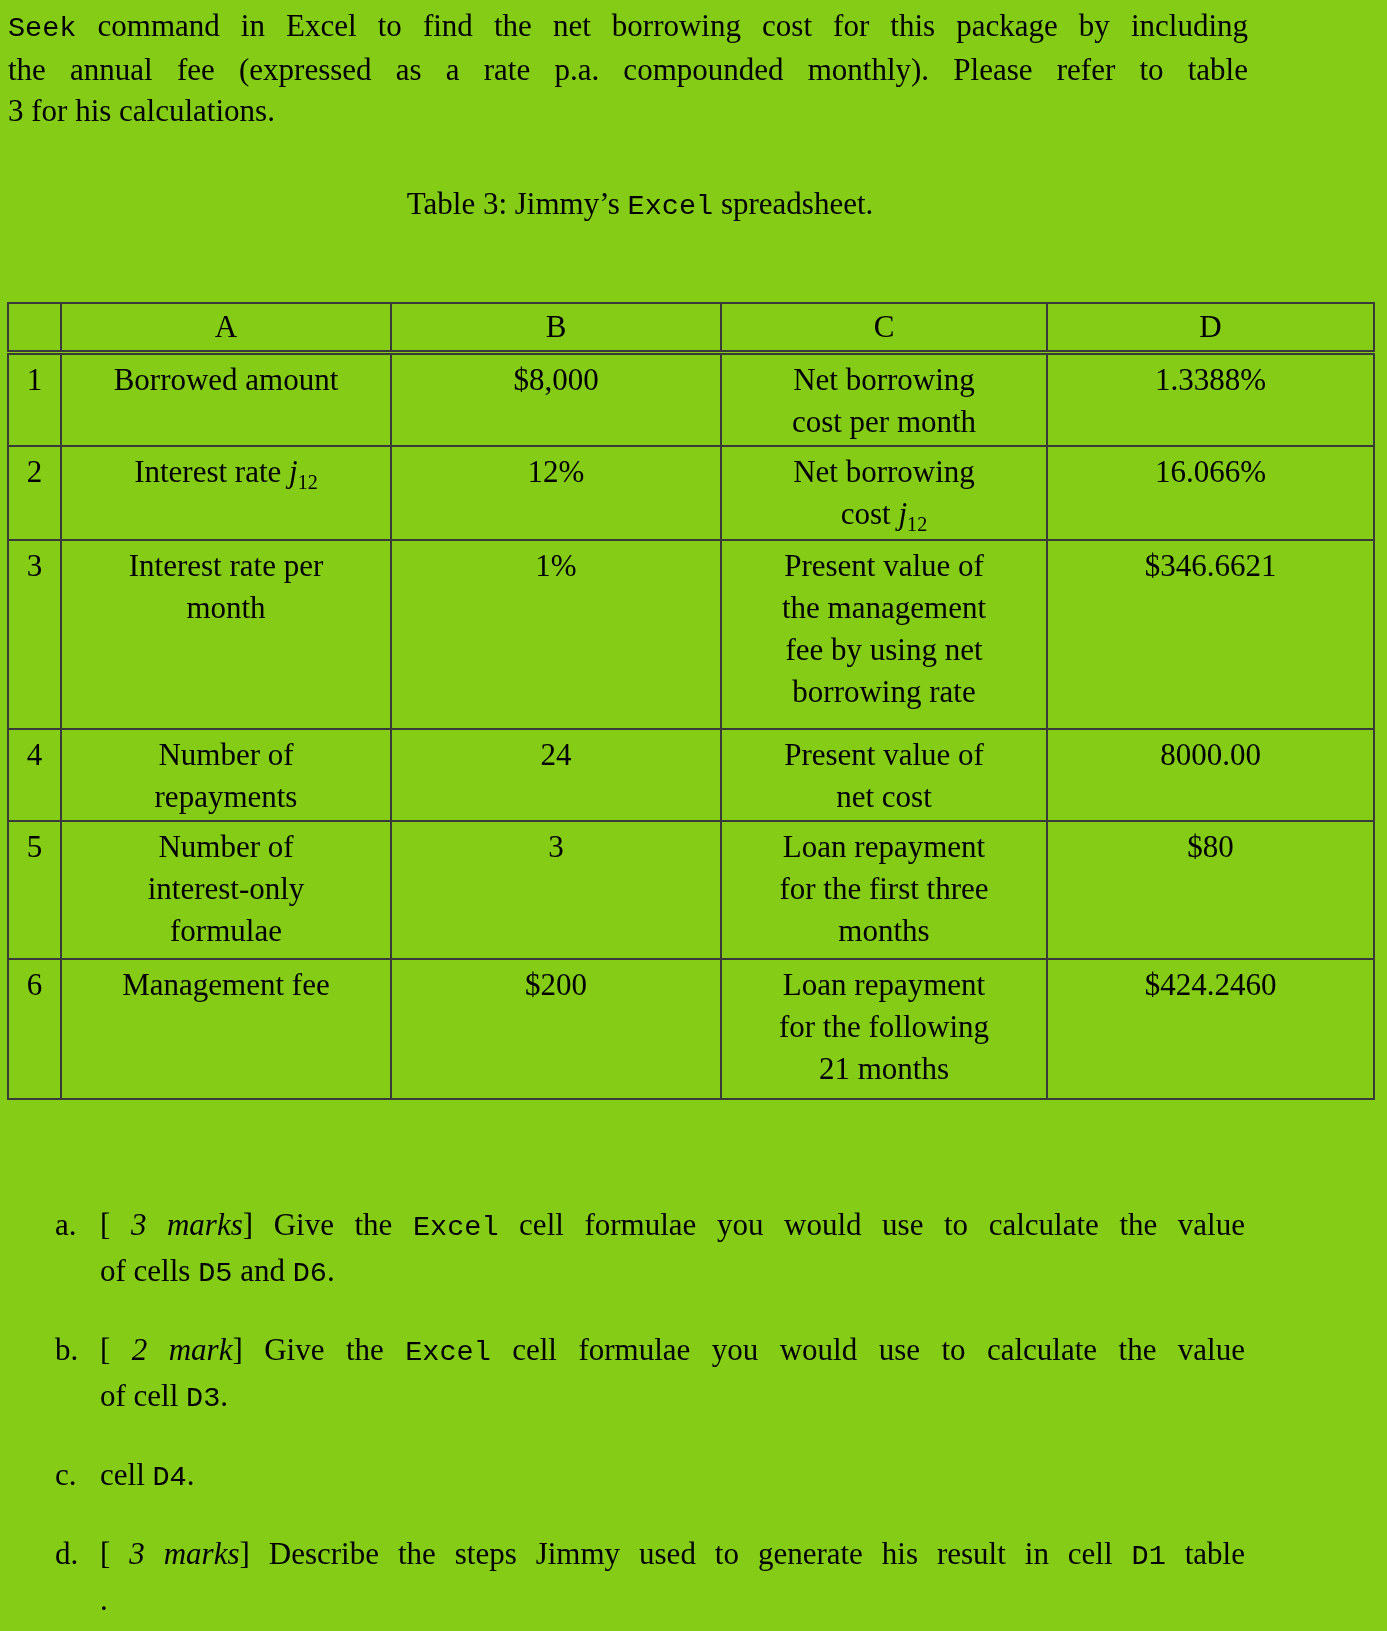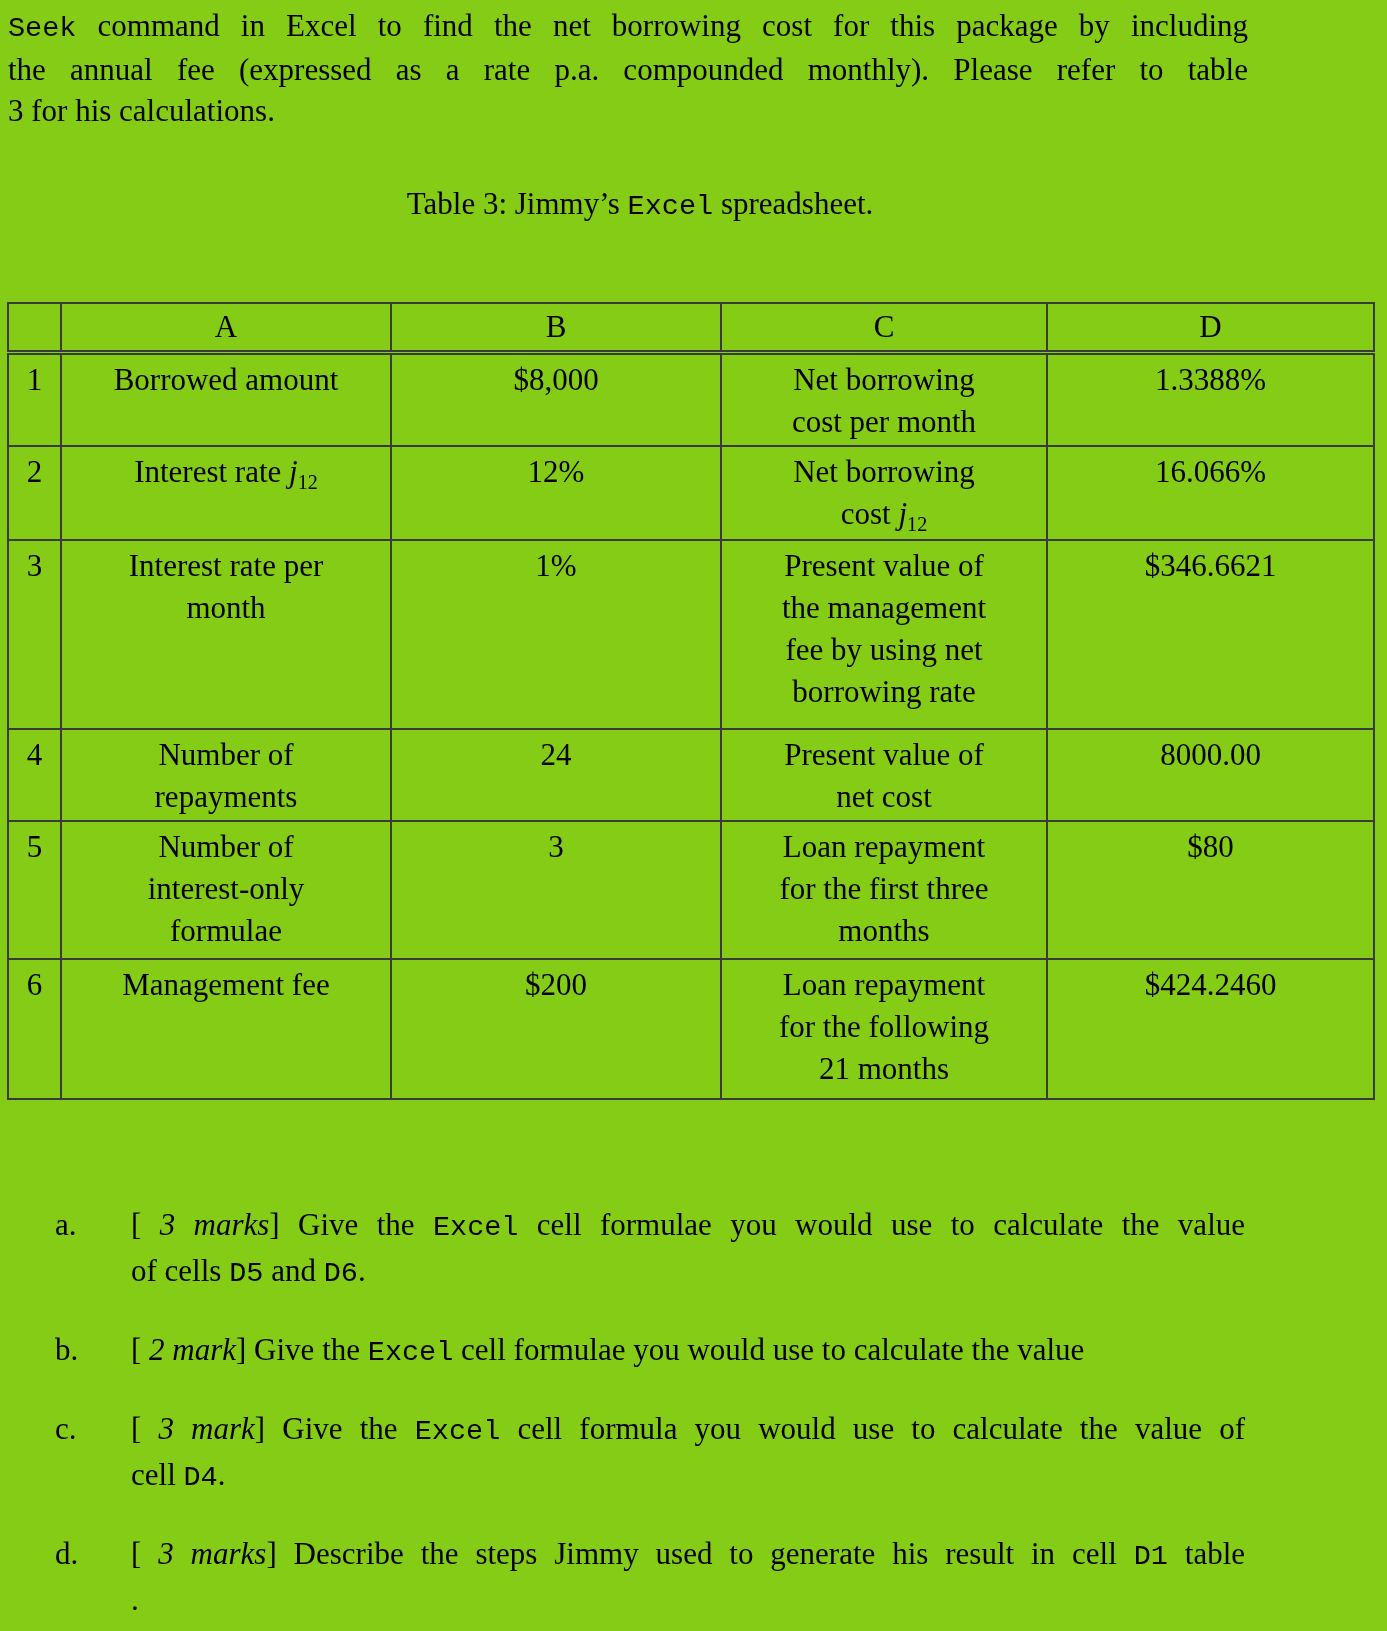--- a/index.html
+++ b/index.html
@@ -32,21 +32,21 @@
   tr.r2 td { height:88px; }
   tr.r3 td { height:183px; }
   tr.r4 td { height:86px; }
   tr.r5 td { height:132px; }
   tr.r6 td { height:134px; }
   tr.head th { height:41px; }
 
   .questions { position:absolute; top:1203px; left:55px; width:1190px; line-height:43px; }
   .q { display:flex; margin-bottom:33px; }
   .q-label { flex:0 0 45px; }
-  .q-text  { flex:1 1 auto; width:1137px;margin-left:31px; }
+  .q-text  { flex:1 1 auto; width:1137px; }
 </style>
 </head>
 <body>
 
 <div class="page">
 
   <div class="intro justify">
       <div class="tline"><span class="tt">Seek</span><span> command in Excel to find the net borrowing cost for this package by including</span></div>
       <div class="tline"><span>the annual fee (expressed as a rate p.a. compounded monthly). Please refer to table</span></div>
       <div class="tline"><span>3 for his calculations.</span></div>
@@ -184,26 +184,26 @@
       <div class="q-label">a.</div>
       <div class="q-text justify">
           <div class="tline"><span>[ </span><span class="it">3 marks</span><span>] Give the </span><span class="tt">Excel</span><span> cell formulae you would use to calculate the value</span></div>
           <div class="tline"><span>of cells </span><span class="tt">D5</span><span> and </span><span class="tt">D6</span><span>.</span></div>
         </div>
     </div>
     <div class="q">
       <div class="q-label">b.</div>
       <div class="q-text justify">
           <div class="tline"><span>[ </span><span class="it">2 mark</span><span>] Give the </span><span class="tt">Excel</span><span> cell formulae you would use to calculate the value</span></div>
+          <div class="tline"><span>of cell </span><span class="tt">D3</span><span>.</span></div>
         </div>
     </div>
     <div class="q">
       <div class="q-label">c.</div>
       <div class="q-text justify">
-          <div class="tline"><span>[ </span><span class="it">3 mark</span><span>] Give the </span><span class="tt">Excel</span><span> cell formula you would use to calculate the value of</span></div>
           <div class="tline"><span>cell </span><span class="tt">D4</span><span>.</span></div>
         </div>
     </div>
     <div class="q">
       <div class="q-label">d.</div>
       <div class="q-text justify">
           <div class="tline"><span>[ </span><span class="it">3 marks</span><span>] Describe the steps Jimmy used to generate his result in cell </span><span class="tt">D1</span><span> table</span></div>
           <div class="tline"><span>.</span></div>
         </div>
     </div>

